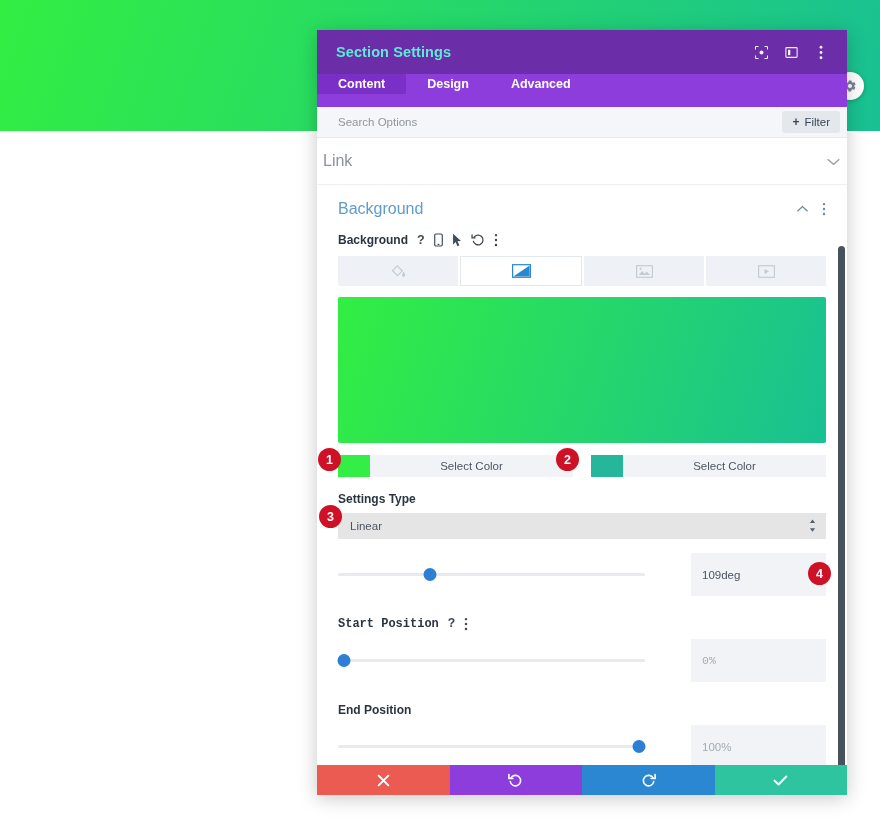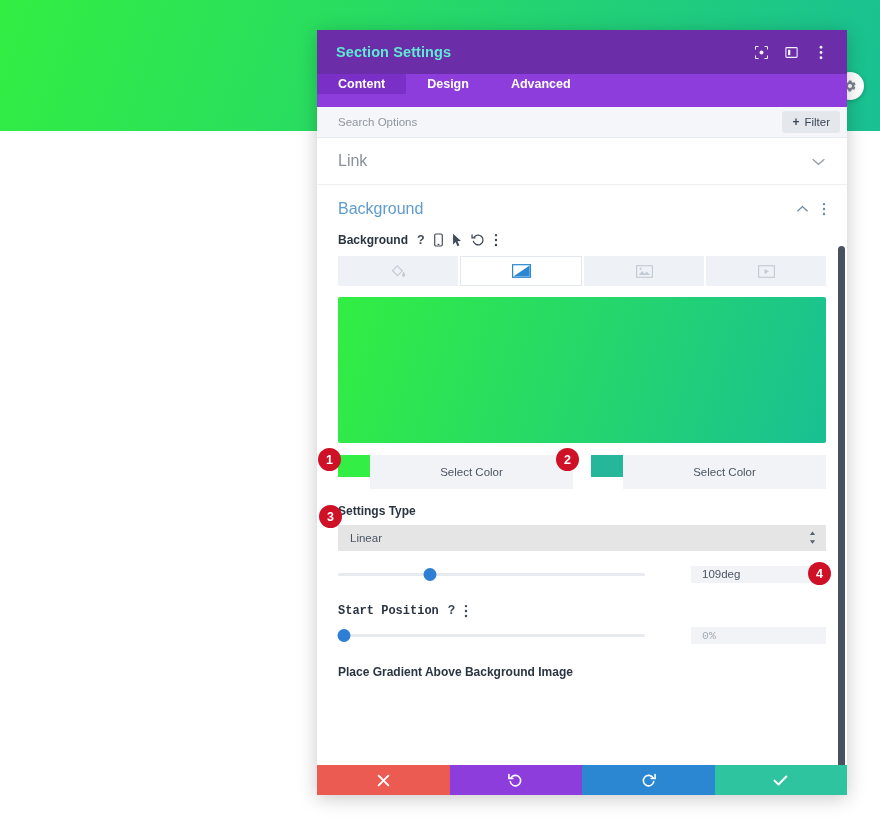--- a/index.html
+++ b/index.html
@@ -140,21 +140,21 @@
     flex: 1;
     position: relative;
     overflow: hidden;
     background: #ffffff;
   }
   .body-inner { padding-bottom: 10px; }
 
   
   .collapsed-row {
     height: 47px;
-    padding: 0 21px;
+    padding: 0 6px;
     display: flex; align-items: center;
     border-bottom: 1px solid #eef1f4;
   }
   .collapsed-row .label {
     flex: 1;
     font-size: 16px;
     color: #8b929a;
   }
   .chev { color: #9aa1a9; }
 
@@ -213,21 +213,21 @@
 
   
   .color-row {
     display: flex;
     gap: 18px;
     padding: 0 21px;
     margin-bottom: 15px;
   }
   .color-picker {
     flex: 1;
-    height: 34px;
+    height: 22px;
     display: flex;
     align-items: stretch;
     position: relative;
   }
   .swatch { width: 32px; height: 22px; flex: none; }
   .swatch-btn {
     flex: 1;
     background: #f1f3f7;
     display: flex; align-items: center; justify-content: center;
     font-size: 11.5px;
@@ -277,21 +277,21 @@
   }
   .slider-knob {
     position: absolute;
     width: 13px; height: 13px;
     border-radius: 50%;
     background: #2e7fd4;
     transform: translateX(-50%);
   }
   .num-input {
     width: 135px;
-    height: 17px;
+    height: 43px;
     background: #f1f3f7;
     display: flex; align-items: center;
     padding-left: 11px;
     font-size: 11.5px;
     color: #4c5663;
     margin-left: auto;
     flex: none;
   }
   .num-input.placeholder { color: #a4abb4; }
 
@@ -547,20 +547,32 @@
           </div>
           <div class="slider-row" style="margin-bottom:21px;">
             <div class="slider">
               <div class="slider-track"></div>
               <div class="slider-knob" id="knob-start" style="left: 2%;"></div>
             </div>
             <div class="num-input placeholder">0%</div>
           </div>
         </div>
 
+        <div class="field" style="padding:0;">
+          <div class="field-label-row" style="margin-bottom:8px; padding:0 21px;">
+            <span class="field-label">End Position</span>
+          </div>
+          <div class="slider-row" style="margin-bottom:23px;">
+            <div class="slider">
+              <div class="slider-track"></div>
+              <div class="slider-knob" id="knob-end" style="left: 98%;"></div>
+            </div>
+            <div class="num-input placeholder">100%</div>
+          </div>
+        </div>
 
         <div class="field">
           <div class="field-label-row" style="margin-bottom:9px;">
             <span class="field-label">Place Gradient Above Background Image</span>
           </div>
 
         </div>
 
       </div>
 

